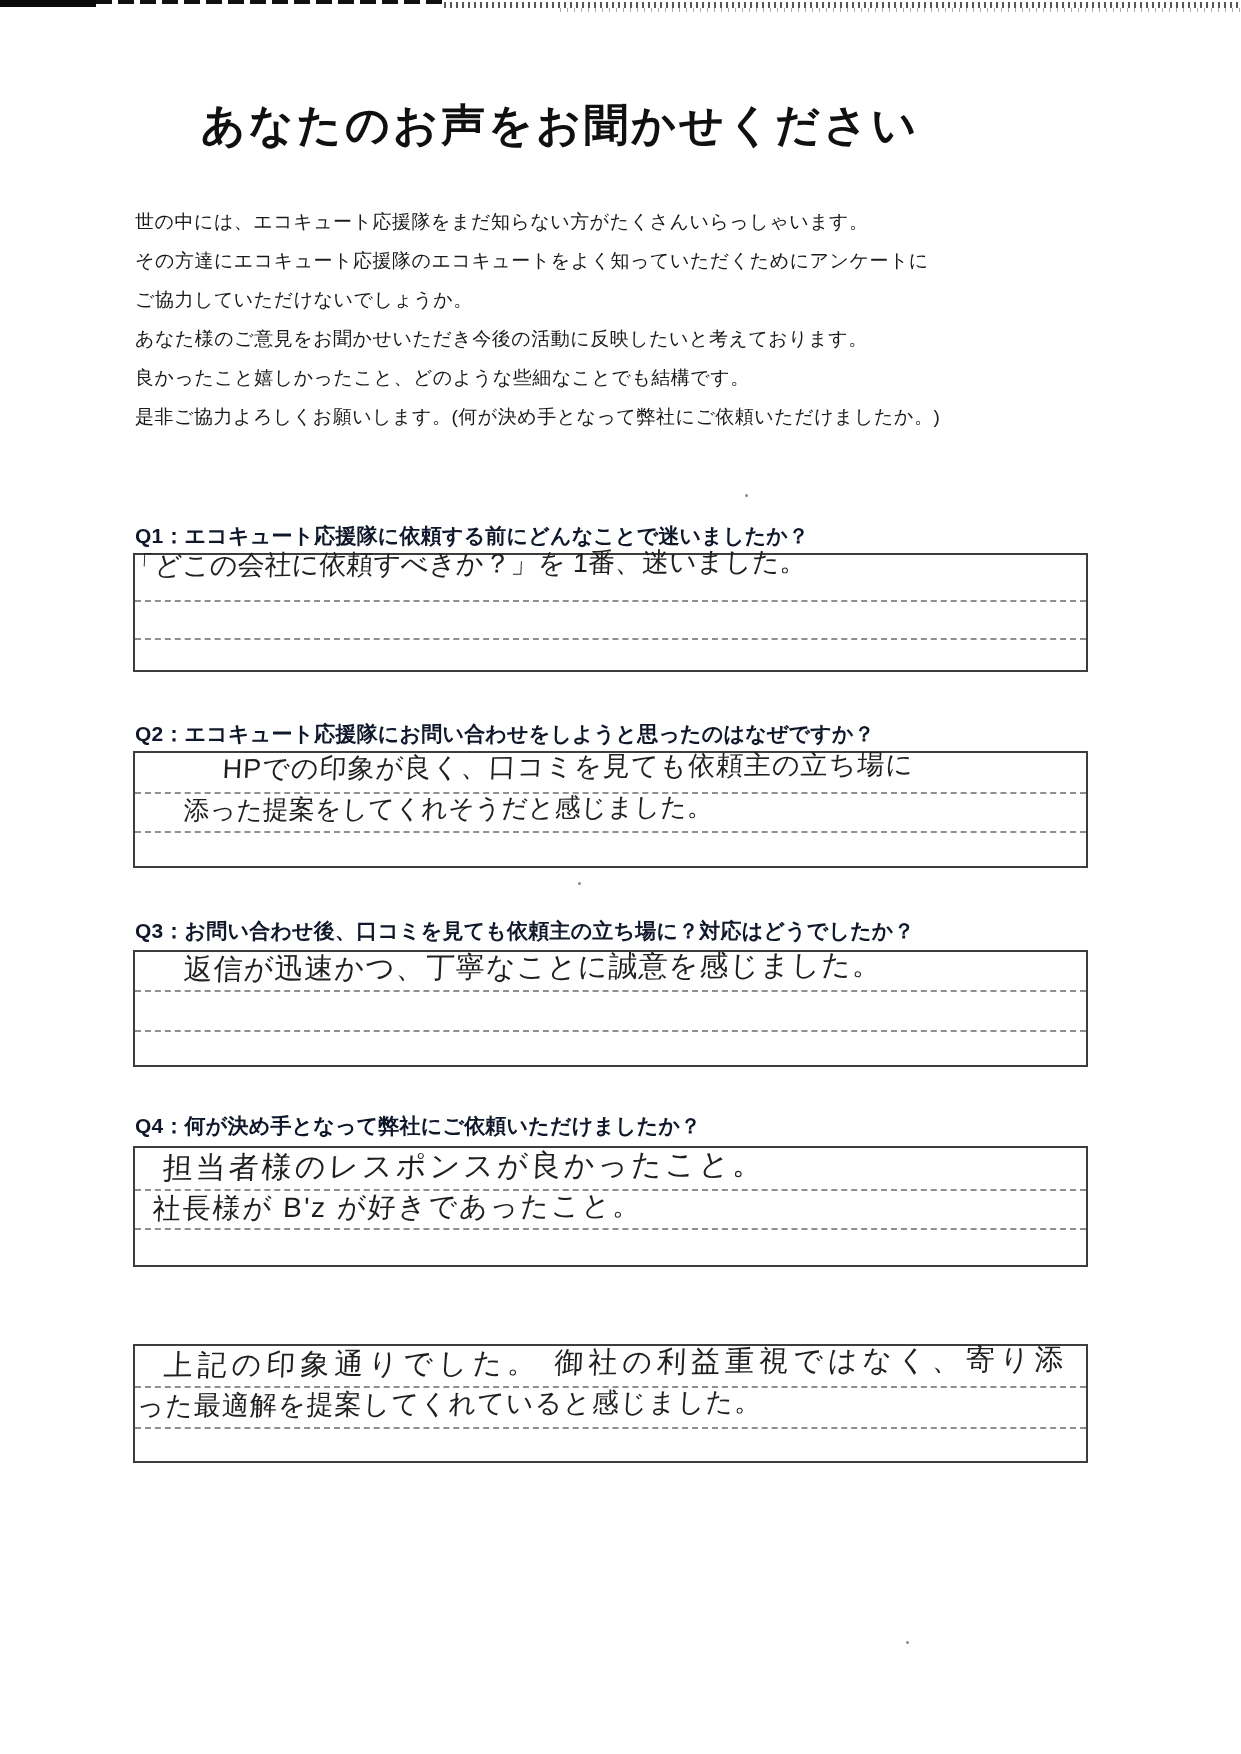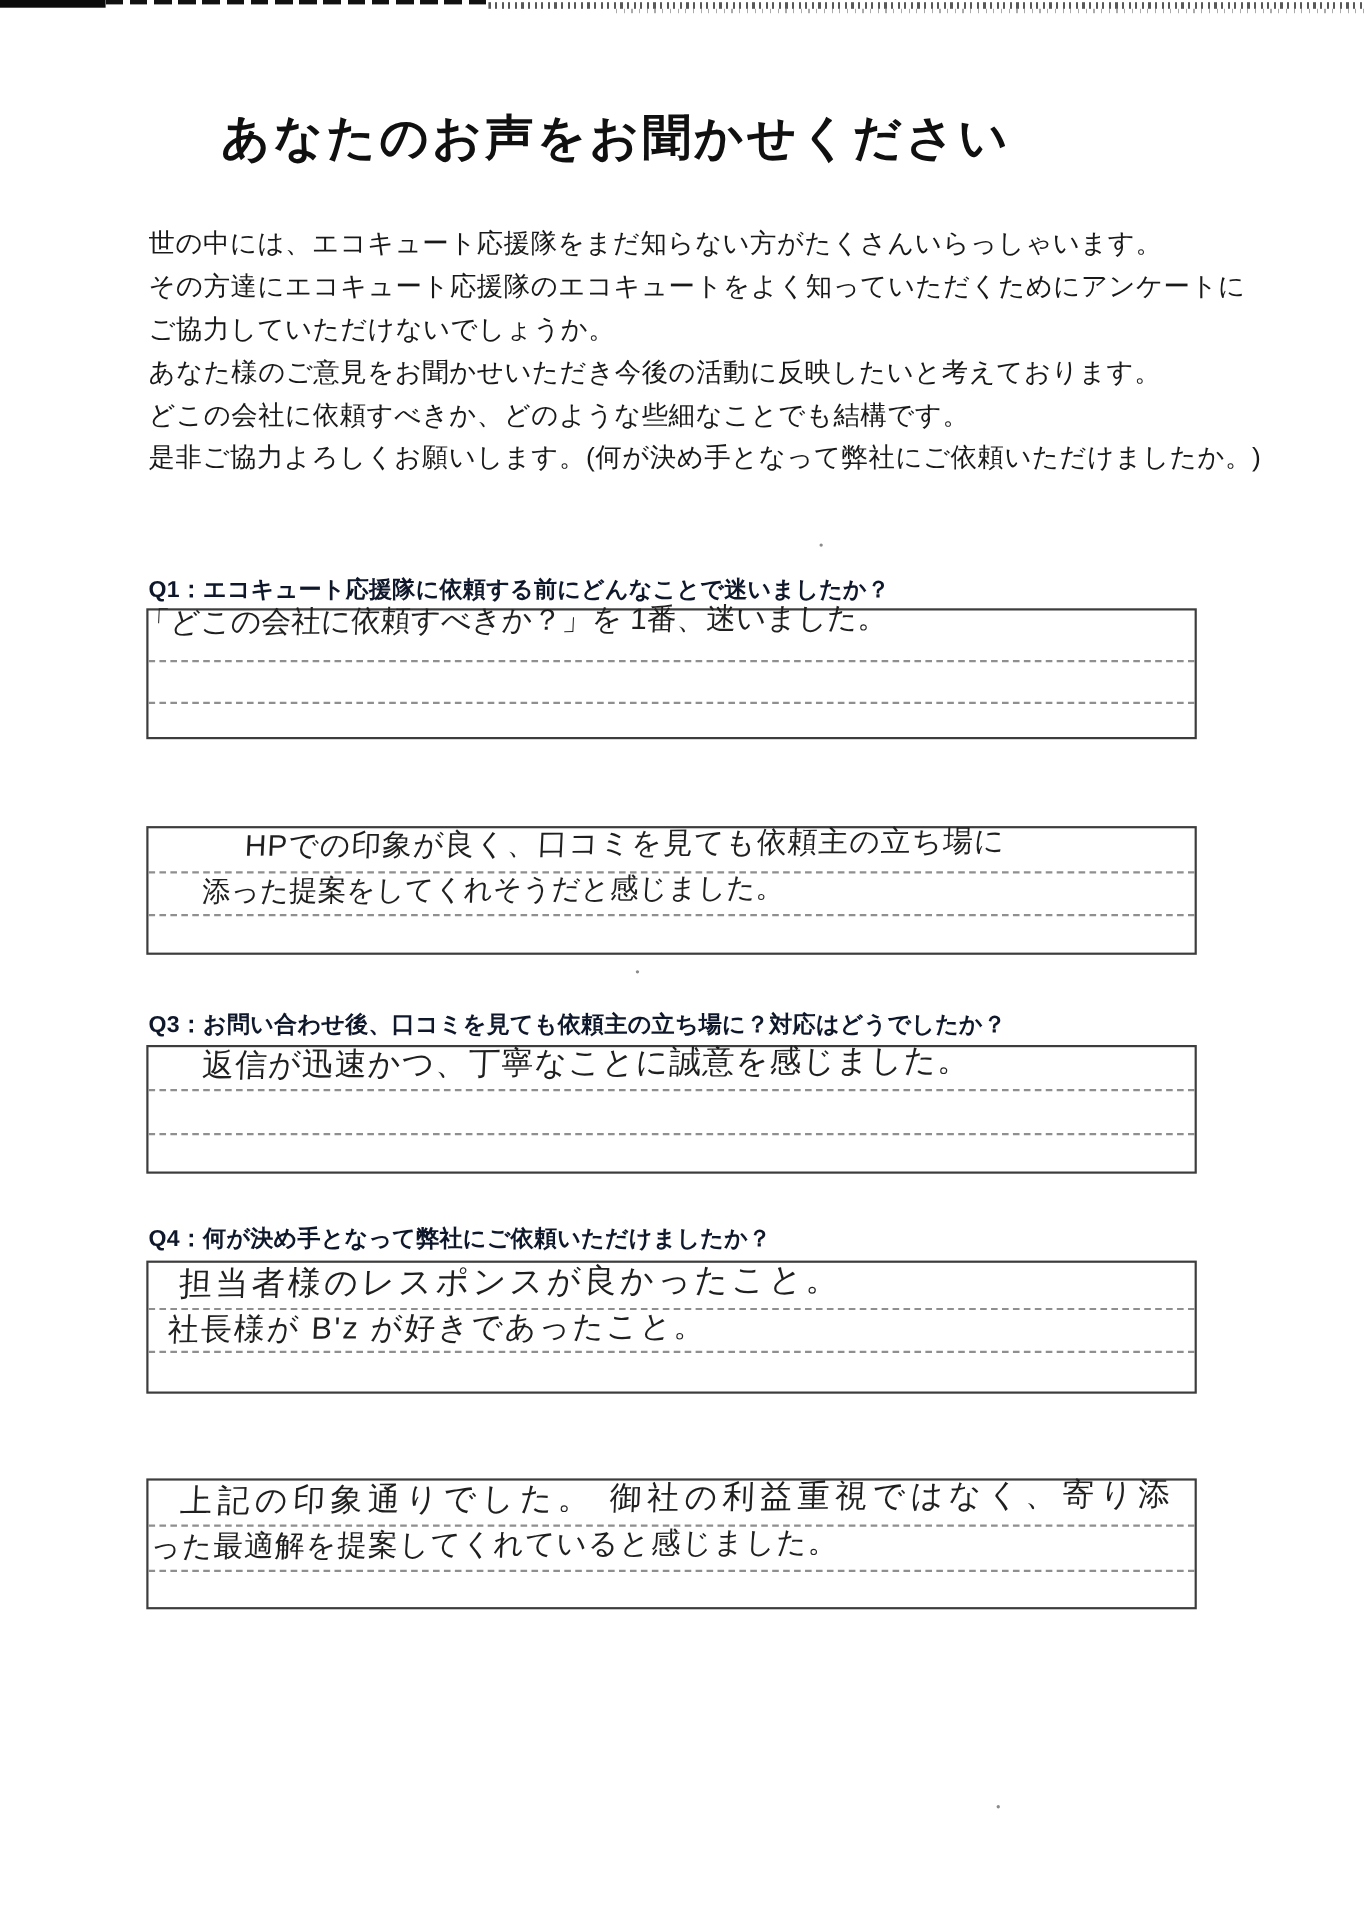--- a/index.html
+++ b/index.html
@@ -23,21 +23,21 @@
     background:repeating-linear-gradient(90deg,rgba(20,20,20,.6) 0 1px,rgba(0,0,0,0) 1px 7px);}
   .speck{position:absolute;width:3px;height:3px;background:#8a8a8a;border-radius:50%;}
 
   .title{
     position:absolute;left:140px;top:96px;width:840px;margin:0;
     text-align:center;font-size:44px;font-weight:bold;letter-spacing:3px;color:#101010;
     white-space:nowrap;
   }
   .intro{
     position:absolute;left:135px;top:202px;width:980px;
-    font-size:24px;line-height:39px;letter-spacing:.5px;color:#191919;
+    font-size:19px;line-height:39px;letter-spacing:.5px;color:#191919;
   }
   .intro div{white-space:nowrap;}
 
   .qlabel{
     position:absolute;left:135px;margin:0;
     font-size:21px;font-weight:bold;color:#0f172a;white-space:nowrap;letter-spacing:.2px;
   }
   .abox{
     position:absolute;left:133px;width:955px;
     border:2px solid #3d3d3d;background:#fff;box-sizing:border-box;
@@ -65,31 +65,32 @@
   <div class="speck" style="left:578px;top:882px;"></div>
   <div class="speck" style="left:906px;top:1641px;"></div>
 
   <h1 class="title">あなたのお声をお聞かせください</h1>
 
   <div class="intro">
     <div>世の中には、エコキュート応援隊をまだ知らない方がたくさんいらっしゃいます。</div>
     <div>その方達にエコキュート応援隊のエコキュートをよく知っていただくためにアンケートに</div>
     <div>ご協力していただけないでしょうか。</div>
     <div>あなた様のご意見をお聞かせいただき今後の活動に反映したいと考えております。</div>
-    <div>どこの会社に依頼すべきか、どのような些細なことでも結構です。</div>
+    <div>良かったこと嬉しかったこと、どのような些細なことでも結構です。</div>
     <div>是非ご協力よろしくお願いします。(何が決め手となって弊社にご依頼いただけましたか。)</div>
   </div>
 
   <p class="qlabel" style="top:522px;">Q1：エコキュート応援隊に依頼する前にどんなことで迷いましたか？</p>
   <div class="abox" style="top:553px;height:119px;">
     <div class="rule" style="top:45px;"></div>
     <div class="rule" style="top:83px;"></div>
   </div>
   <div class="hw" style="left:127px;top:551px;font-size:27px;letter-spacing:0px;">「どこの会社に依頼すべきか？」を 1番、迷いました。</div>
 
+  <p class="qlabel" style="top:720px;">Q2：エコキュート応援隊にお問い合わせをしようと思ったのはなぜですか？</p>
   <div class="abox" style="top:751px;height:117px;">
     <div class="rule" style="top:39px;"></div>
     <div class="rule" style="top:78px;"></div>
   </div>
   <div class="hw" style="left:222px;top:754px;font-size:27px;letter-spacing:1px;">HPでの印象が良く、口コミを見ても依頼主の立ち場に</div>
   <div class="hw" style="left:183px;top:796px;font-size:26px;letter-spacing:0px;">添った提案をしてくれそうだと感じました。</div>
 
   <p class="qlabel" style="top:917px;">Q3：お問い合わせ後、口コミを見ても依頼主の立ち場に？対応はどうでしたか？</p>
   <div class="abox" style="top:950px;height:117px;">
     <div class="rule" style="top:38px;"></div>

